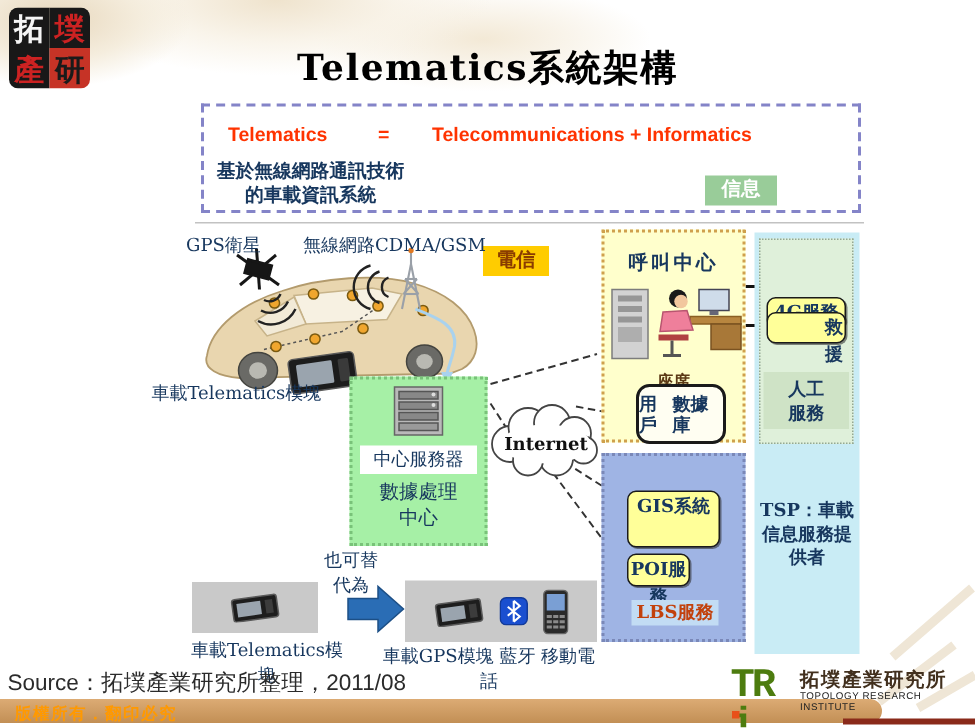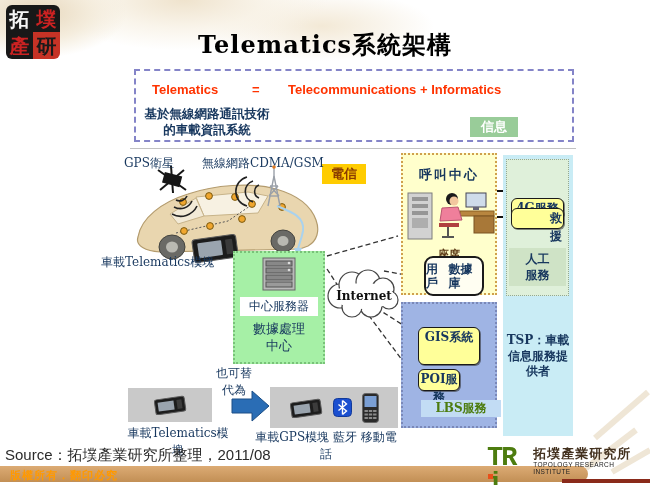--- a/index.html
+++ b/index.html
@@ -66,21 +66,21 @@
   .brescue{left:4px;top:48px;width:53px;padding-left:37px;}
   .manual{position:absolute;left:2px;top:88px;width:57px;height:38px;background:#cfe3c6;color:#17375e;
           font-weight:bold;font-size:12px;line-height:1.35;text-align:center;padding-top:3px;box-sizing:border-box;}
   .tsp{position:absolute;left:0;top:178px;width:70px;text-align:center;color:#17375e;font-weight:bold;
        font-size:12px;line-height:1.3;}
 
   
   .lbsbox{left:401px;top:302px;width:96px;height:126px;background:#9fb4e4;border:2px dotted #7a88b8;box-sizing:border-box;}
   .bgis{left:15px;top:23px;width:62px;height:38px;}
   .bpoi{left:15px;top:65px;width:42px;height:22px;}
-  .lbsband{position:absolute;left:18px;top:96px;width:80px;height:17px;background:#c2dcf4;color:#4d7c0f;
+  .lbsband{position:absolute;left:18px;top:96px;width:58px;height:17px;background:#c2dcf4;color:#c2410c;
            font-size:12px;font-weight:bold;text-align:center;line-height:17px;}
 
   
   .graybox{background:#c9c9c9;display:flex;align-items:center;justify-content:center;gap:10px;}
   .gb-left{left:128px;top:388px;width:84px;height:34px;}
   .gb-right{left:270px;top:387px;width:128px;height:41px;}
 
   
   .source{left:5px;top:446px;font-family:"Liberation Sans",sans-serif;font-size:15px;color:#2b2b2b;}
   .copybar{left:0;top:466px;width:588px;height:16px;background:linear-gradient(#dcab74,#c28f55);

